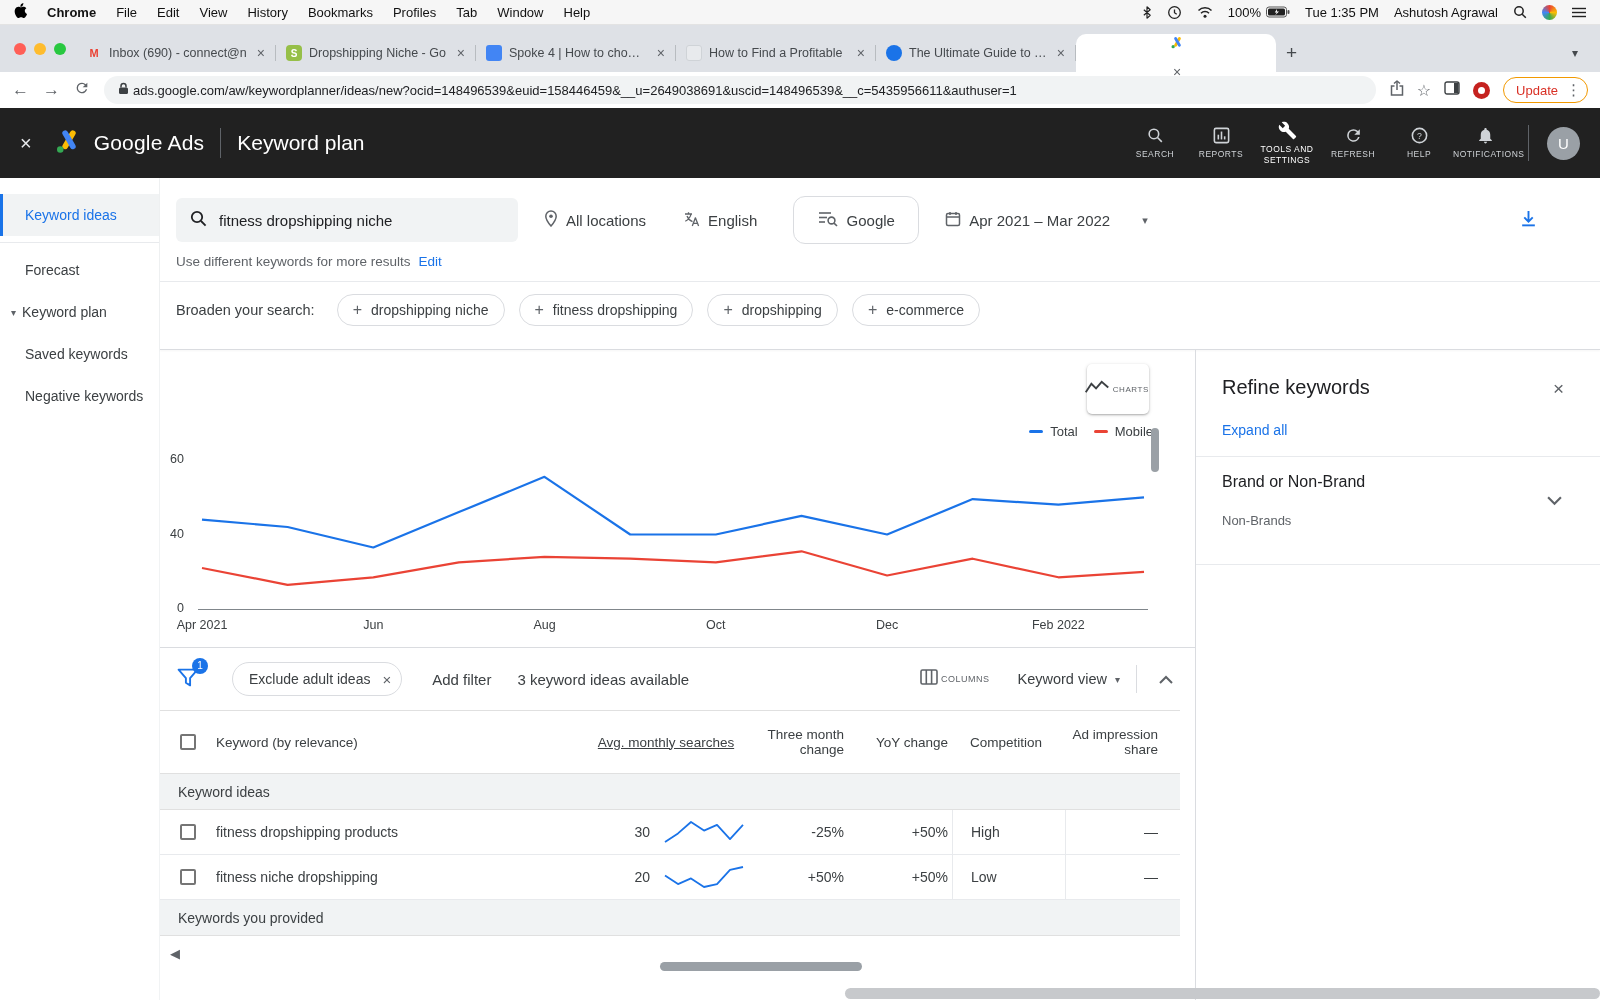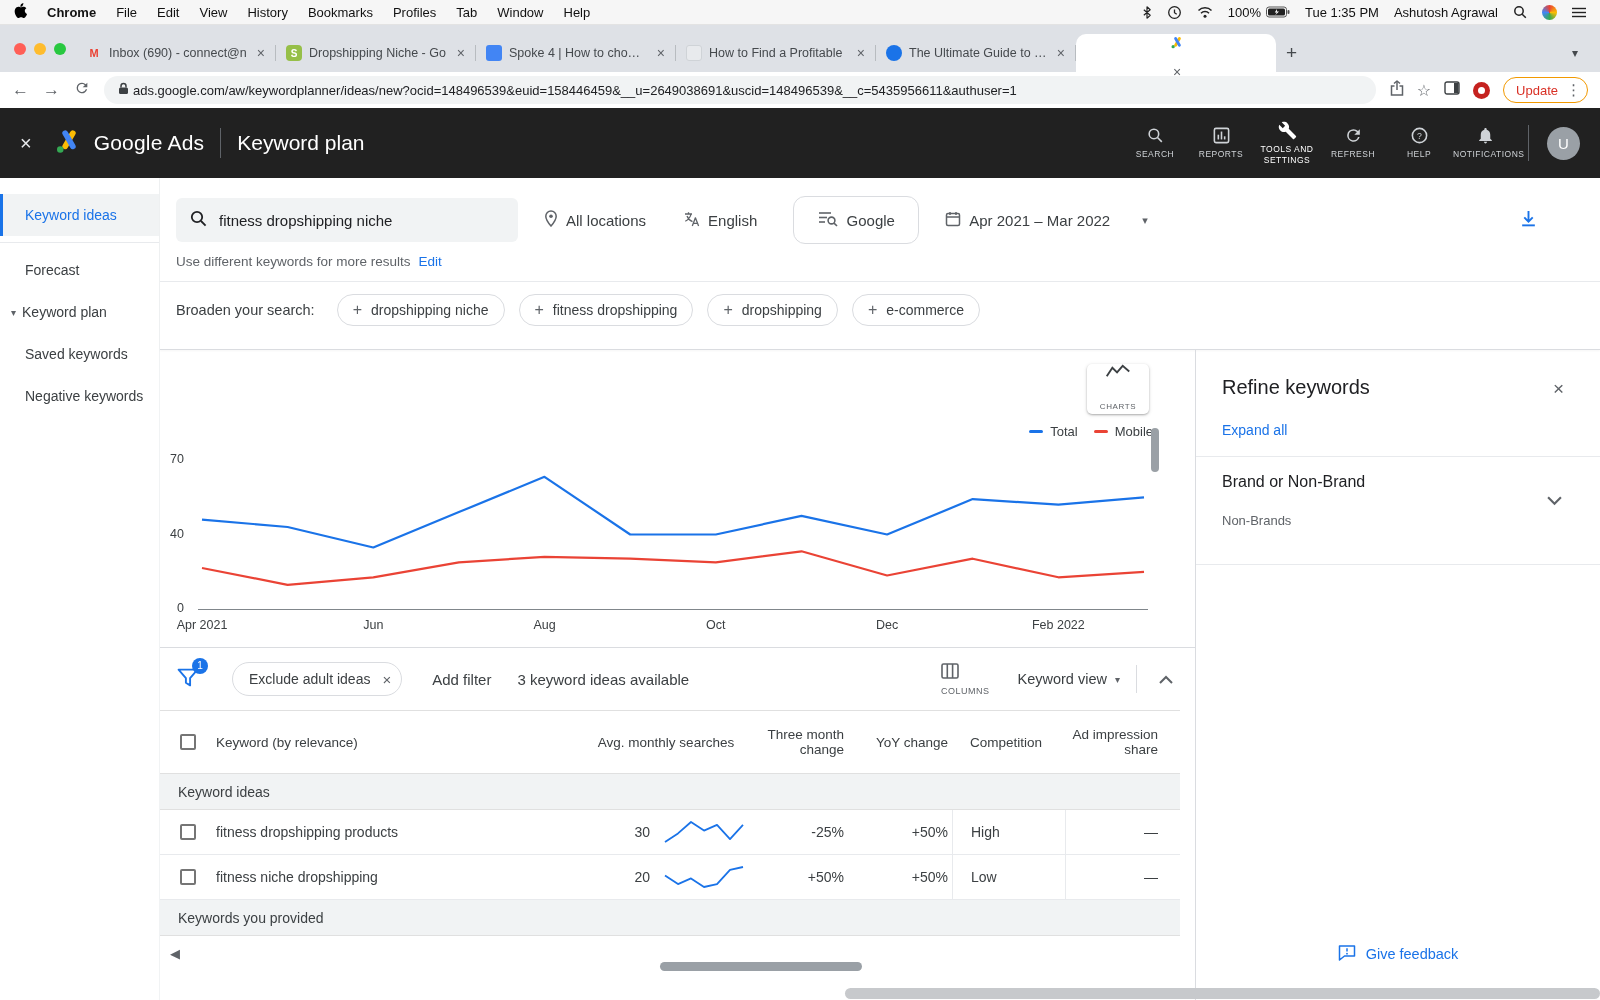--- a/index.html
+++ b/index.html
@@ -108,21 +108,21 @@
   .chip .plus { color:#5f6368; font-size:16px; line-height:1; }
 
   .lower { flex:1; display:flex; min-height:0; }
   .main { width:1036px; flex:0 0 auto; border-right:1px solid #dadce0; position:relative; }
   .panel { flex:1; position:relative; padding:26px 36px 0 26px; }
 
   
   .chartcard { position:relative; height:298px; border-bottom:1px solid #dadce0; }
   .charts-btn { position:absolute; top:14px; right:46px; width:62px; height:50px; background:#fff;
     border-radius:5px; box-shadow:0 1px 2px rgba(0,0,0,.25), 0 1px 4px rgba(0,0,0,.12);
-    display:flex; flex-direction:column; align-items:center; justify-content:flex-start; gap:19px; }
+    display:flex; flex-direction:row; align-items:center; justify-content:flex-end; gap:3px; }
   .charts-btn .cb-label { font-size:8px; letter-spacing:.6px; color:#5f6368; }
   .legend { position:absolute; top:74px; right:42px; display:flex; gap:16px; align-items:center;
     font-size:13px; color:#3c4043; }
   .lg-item { display:flex; align-items:center; gap:7px; }
   .lg-dash { width:14px; height:3px; border-radius:2px; display:inline-block; }
   .plot { position:absolute; left:38px; top:100px; width:950px; height:161px; }
   .plot svg { position:absolute; inset:0; overflow:visible; }
   .chart-ylabels { position:absolute; left:-6px; top:100px; width:30px; height:161px; }
   .ylab { position:absolute; right:0; width:30px; text-align:right; font-size:12.5px; color:#3c4043; }
   .chart-xlabels { position:absolute; left:38px; top:268px; width:950px; height:16px;
@@ -134,40 +134,40 @@
   .ftoolbar { height:62px; display:flex; align-items:center; padding:0 16px; }
   .funnel-wrap { position:relative; width:34px; margin-right:22px; }
   .funnel-badge { position:absolute; top:-9px; right:2px; width:16px; height:16px; border-radius:50%;
     background:#1a73e8; color:#fff; font-size:10px; display:flex; align-items:center; justify-content:center; }
   .fchip { height:34px; border:1px solid #dadce0; border-radius:17px; display:flex; align-items:center;
     gap:12px; padding:0 10px 0 16px; font-size:14px; color:#3c4043; }
   .fchip .x { color:#5f6368; font-size:15px; }
   .add-filter { margin-left:30px; font-size:15px; color:#3c4043; }
   .f-status { margin-left:26px; font-size:15px; color:#3c4043; }
   .f-spacer { flex:1; }
-  .colbtn { display:flex; flex-direction:column; gap:3px; margin-right:28px; }
+  .colbtn { display:flex; flex-direction:row; align-items:center; gap:3px; margin-right:28px; }
   .colbtn .lbl { font-size:9px; letter-spacing:.5px; color:#5f6368; }
   .view-dd { display:flex; align-items:center; gap:8px; font-size:14.5px; color:#3c4043; }
   .view-dd .dd { font-size:10px; color:#5f6368; }
   .f-divider { width:1px; height:28px; background:#dadce0; margin:0 16px; }
   .chev-up { padding:0 6px; }
 
   
   .tbl { width:1020px; font-size:14px; color:#3c4043; }
   .thead { display:flex; align-items:center; min-height:64px; border-top:1px solid #e0e0e0;
     border-bottom:1px solid #e0e0e0; font-size:13.5px; color:#3c4043; font-weight:500; }
   .col-check { width:56px; display:flex; justify-content:center; }
   .cb { width:16px; height:16px; border:2px solid #757575; border-radius:2px; background:#fff; }
   .col-kw { width:364px; }
   .col-avg { width:172px; display:flex; align-items:center; justify-content:flex-end; gap:12px; padding-right:6px; }
   .col-3m { width:96px; text-align:right; padding-right:4px; }
   .col-yoy { width:104px; text-align:right; padding-right:4px; }
   .col-comp { width:113px; padding-left:18px; }
   .col-ad { width:115px; text-align:right; padding-right:22px; }
-  .thead .col-avg { justify-content:center; padding-right:0; text-align:center; }
+  .thead .col-avg { justify-content:center; padding-right:0; text-align:center;text-decoration:underline; }
   .trow .col-comp, .trow .col-ad { border-left:1px solid #e8eaed; height:100%; display:flex; align-items:center; }
   .trow .col-comp { }
   .trow .col-ad { justify-content:flex-end; }
   .section-row { height:36px; display:flex; align-items:center; padding-left:18px; background:#f1f3f4;
     border-bottom:1px solid #e0e0e0; font-size:14px; color:#3c4043; width:1020px; }
   .trow { display:flex; align-items:center; height:45px; border-bottom:1px solid #e8eaed; width:1020px; }
   .avg-val { min-width:26px; text-align:right; }
 
   .tbl-bottom { position:relative; height:64px; }
   .collapse-btn { position:absolute; left:10px; top:10px; color:#5f6368; font-size:13px; }
@@ -529,21 +529,21 @@
                   <span>Total</span>
                 </div>
                 <div class="lg-item">
                   <span class="lg-dash" style="background: rgb(234, 67, 53);"></span>
                   <span>Mobile</span>
                 </div>
               </div>
             <div class="chart-ylabels">
                 <div class="ylab" style="top: 151px;">0</div>
                 <div class="ylab" style="top: 76.5px;">40</div>
-                <div class="ylab" style="top: 2px;">70</div>
+                <div class="ylab" style="top: 2px;">60</div>
               </div>
             <div class="plot">
               <svg width="950" height="161" viewBox="0 0 950 161">
                 <line x1="0" y1="159.5" x2="950" y2="159.5" stroke="#80868b" stroke-width="1"></line>
               <polyline points="4.0,69.6 89.6,77.0 175.3,97.5 260.9,62.1 346.5,26.8 432.2,84.5 517.8,84.5 603.5,65.9 689.1,84.5 774.7,49.1 860.4,54.7 946.0,47.3" fill="none" stroke="#1a73e8" stroke-width="2.2" stroke-linejoin="round"></polyline>
                   <polyline points="4.0,118.0 89.6,134.8 175.3,127.3 260.9,112.4 346.5,106.8 432.2,108.7 517.8,112.4 603.5,101.3 689.1,125.5 774.7,108.7 860.4,127.3 946.0,121.8" fill="none" stroke="#ea4335" stroke-width="2.2" stroke-linejoin="round"></polyline>
                 </svg>
             </div>
             <div class="chart-xlabels">
                 <div class="xlab" style="left: 4px;">Apr 2021</div>
@@ -654,27 +654,19 @@
           <div class="p-group">
             <span>
               <div class="pg-title">Brand or Non-Brand</div>
               <div class="pg-sub">Non-Brands</div>
             </span>
             <span><svg width="15" height="10" viewBox="0 0 14 9">
                   <polyline points="1,1 7,7 13,1" fill="none" stroke="#5f6368" stroke-width="2"></polyline>
                 </svg></span>
           </div>
           <div class="p-div"></div>
-          <div class="feedback">
-            <span><svg width="18" height="17" viewBox="0 0 18 16">
-                  <path d="M1.5 1.5h15v10h-10l-5 4z" fill="none" stroke="#1a73e8" stroke-width="1.5" stroke-linejoin="round"></path>
-                  <line x1="9" y1="3.8" x2="9" y2="7" stroke="#1a73e8" stroke-width="1.5"></line>
-                  <circle cx="9" cy="9.2" r="0.9" fill="#1a73e8"></circle>
-                </svg></span>
-            <span>Give feedback</span>
-          </div>
         </div>
       </div>
     </div>
   </div>
 
   <div class="window-hscroll"></div>
 </div>
 
 </body></html>

